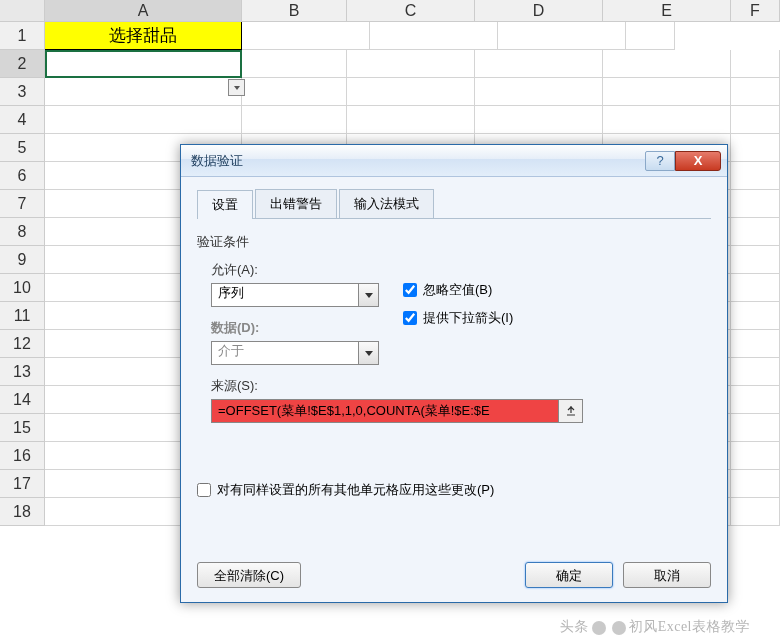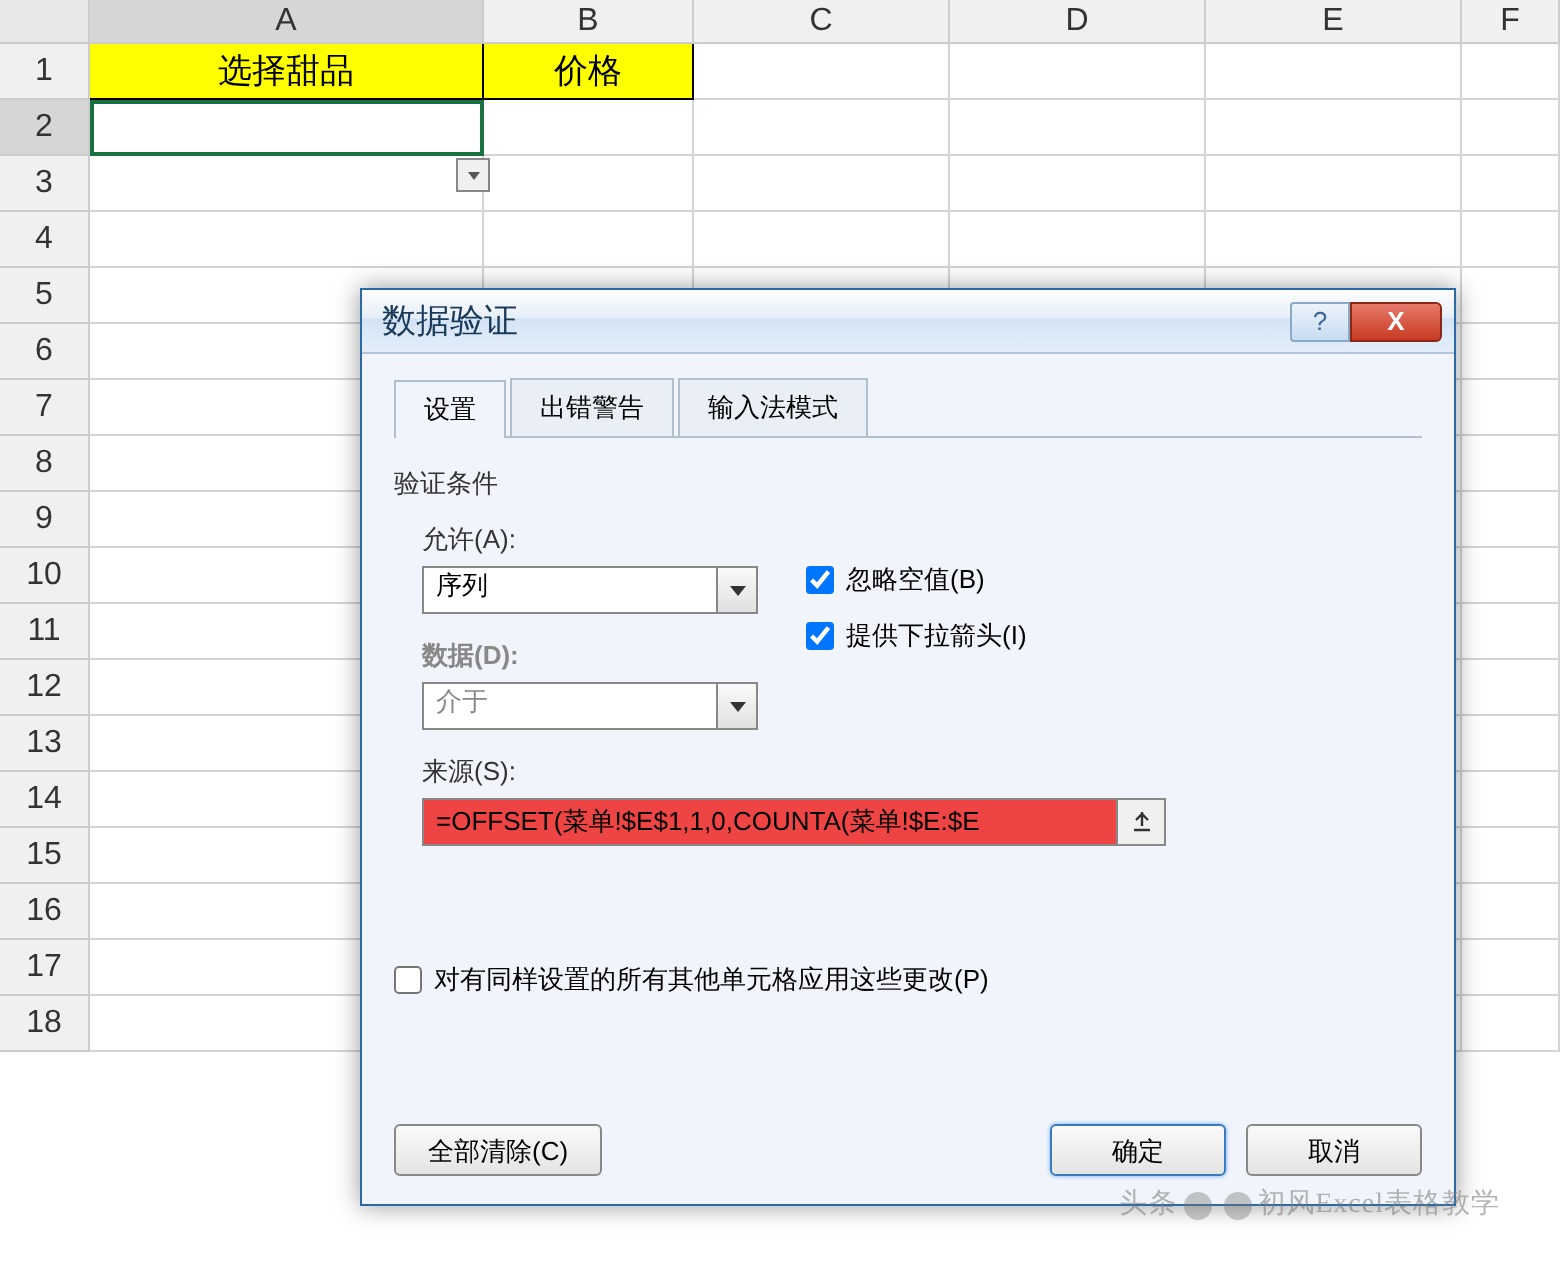--- a/index.html
+++ b/index.html
@@ -25,21 +25,21 @@
 .header-cell { background: #ffff00; font-weight: normal; color: #000; border-right: 1px solid #000; border-bottom: 1px solid #000; }
 .selected-cell { border: 2px solid #1a7041; background: #fff; }
 .dropdown-btn { position: absolute; top: 79px; left: 228px; width: 17px; height: 17px; border: 1px solid #888; background: #f0f0f0; display: flex; align-items: center; justify-content: center; cursor: pointer; }
 .dropdown-btn::after { content: ""; border-left: 3px solid transparent; border-right: 3px solid transparent; border-top: 4px solid #555; }
 
 .row-header.sel { background: #d6d6d6; }
 .col-header.sel { background: #d6d6d6; }
 
 .dialog { position: absolute; top: 144px; left: 180px; width: 548px; height: 459px; background: #f1f5fb; border: 1px solid #2a6aa8; box-shadow: 0 0 12px rgba(0,0,0,0.4); }
 .titlebar { height: 32px; background: linear-gradient(#fdfefe, #e6eef8 45%, #d4e3f5 46%, #e3eefa); border-bottom: 1px solid #b0c4de; display: flex; align-items: center; padding: 0 6px 0 10px; }
-.title-text { flex: 1; font-size: 17px; color: #1a3a5a; }
+.title-text { flex: 1; font-size: 13px; color: #1a3a5a; }
 .title-buttons { display: flex; gap: 0; }
 .help-btn { width: 30px; height: 20px; background: linear-gradient(#ecf3fb,#c8dcf0); border: 1px solid #8aa8c8; border-radius: 2px 0 0 2px; display: flex; align-items: center; justify-content: center; color: #3a6a9a; font-size: 13px; cursor: pointer; }
 .close-btn { width: 46px; height: 20px; background: linear-gradient(#e67a6a,#c83a22); border: 1px solid #8a2818; border-radius: 0 3px 3px 0; display: flex; align-items: center; justify-content: center; color: #fff; font-size: 13px; cursor: pointer; font-weight: bold; }
 
 .dialog-body { padding: 12px 16px; background: #f1f5fb; }
 .tabs { display: flex; border-bottom: 1px solid #b0c0d0; margin-bottom: 14px; }
 .tab { padding: 5px 14px; border: 1px solid #b0c0d0; border-bottom: none; background: #eaeff6; font-size: 13px; cursor: pointer; margin-right: 2px; }
 .tab.active { background: #f1f5fb; position: relative; top: 1px; }
 
 .group-label { font-size: 13px; color: #333; margin-bottom: 10px; }
@@ -65,41 +65,40 @@
 
 .apply-check { display: flex; align-items: center; gap: 6px; margin-top: 58px; font-size: 13px; }
 .apply-check input { width: 14px; height: 14px; }
 
 .dialog-footer { position: absolute; bottom: 14px; left: 16px; right: 16px; display: flex; align-items: center; }
 .btn { padding: 4px 16px; min-width: 88px; height: 26px; border: 1px solid #888; background: linear-gradient(#fafafa,#e4e4e4); font-size: 13px; cursor: pointer; border-radius: 3px; }
 .btn.primary { border: 1px solid #3a7abd; box-shadow: 0 0 2px #6af; }
 .footer-spacer { flex: 1; }
 .footer-btns { display: flex; gap: 10px; }
 
-.watermark { position: absolute; bottom: 27px; right: 30px; font-size: 14px; color: rgba(120,120,120,0.55); font-family: "Microsoft YaHei"; letter-spacing: 0.5px; pointer-events: none; }
+.watermark { position: absolute; bottom: 2px; right: 30px; font-size: 14px; color: rgba(120,120,120,0.55); font-family: "Microsoft YaHei"; letter-spacing: 0.5px; pointer-events: none; }
 .wm-icon { display: inline-block; width: 14px; height: 14px; background: rgba(120,120,120,0.4); border-radius: 50%; margin: 0 3px; vertical-align: middle; }
 </style>
 </head>
 <body>
 
 <div class="spreadsheet">
   <div class="col-headers">
     <div class="corner"></div>
     <div class="col-header col-a sel">A</div>
     <div class="col-header col-b">B</div>
     <div class="col-header col-c">C</div>
     <div class="col-header col-d">D</div>
     <div class="col-header col-e">E</div>
     <div class="col-header col-f">F</div>
   </div>
   <div id="grid-rows">
       <div class="row">
         <div class="row-header">1</div>
         <div class="cell cell-a header-cell">选择甜品</div>
-        <div class="cell cell-b header-cell">价格</div>
         <div class="cell cell-c"></div>
         <div class="cell cell-d"></div>
         <div class="cell cell-e"></div>
         <div class="cell cell-f"></div>
       </div>
       <div class="row">
         <div class="row-header sel">2</div>
         <div class="cell cell-a selected-cell"></div>
         <div class="cell cell-b"></div>
         <div class="cell cell-c"></div>

